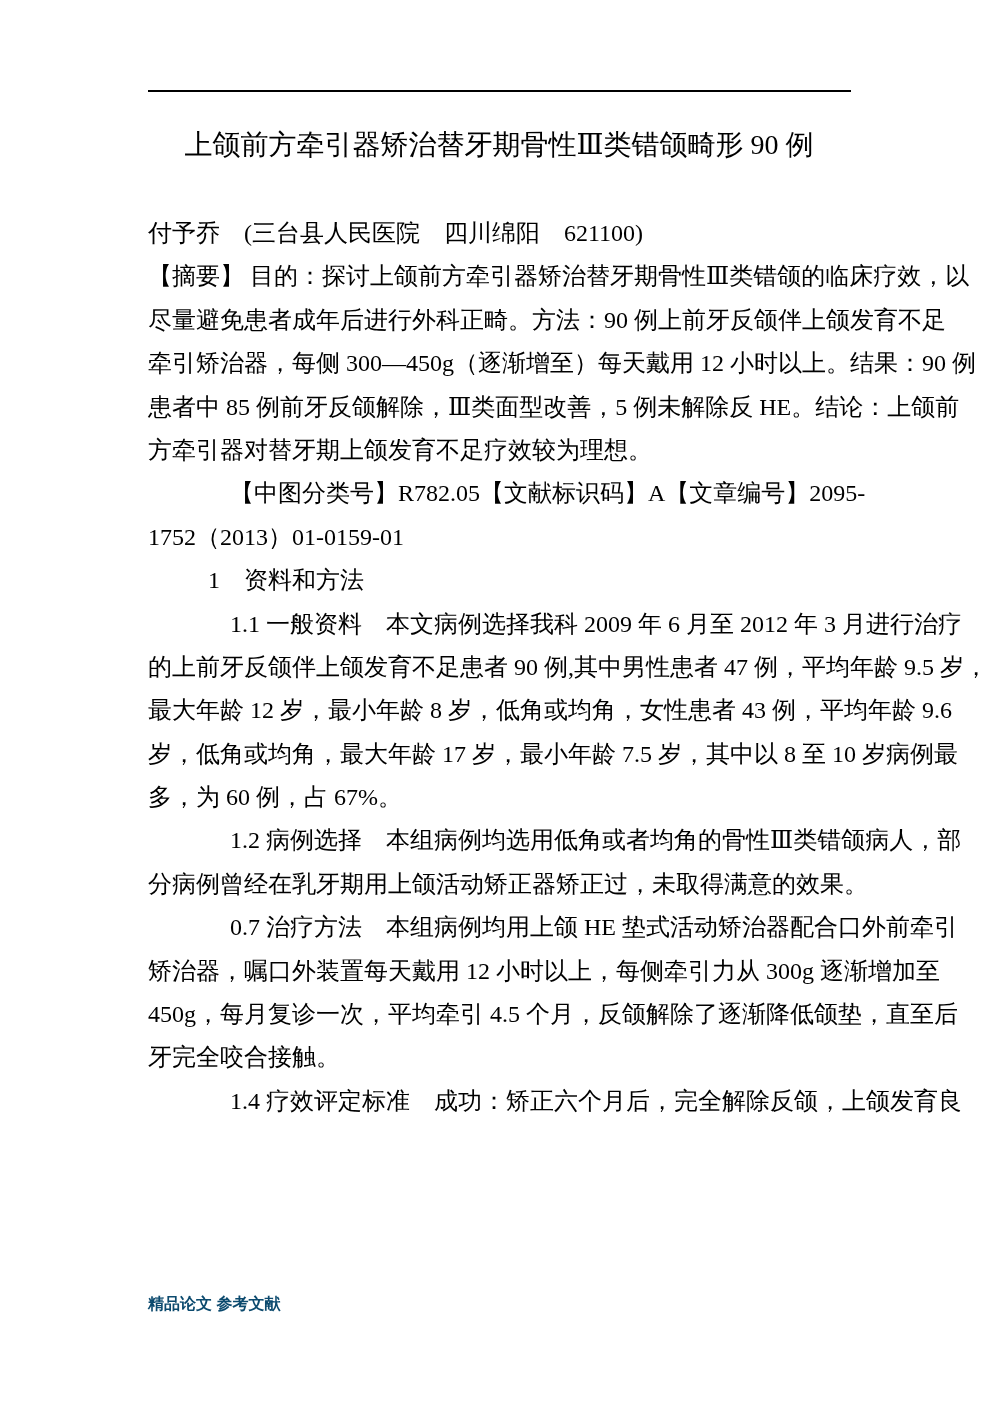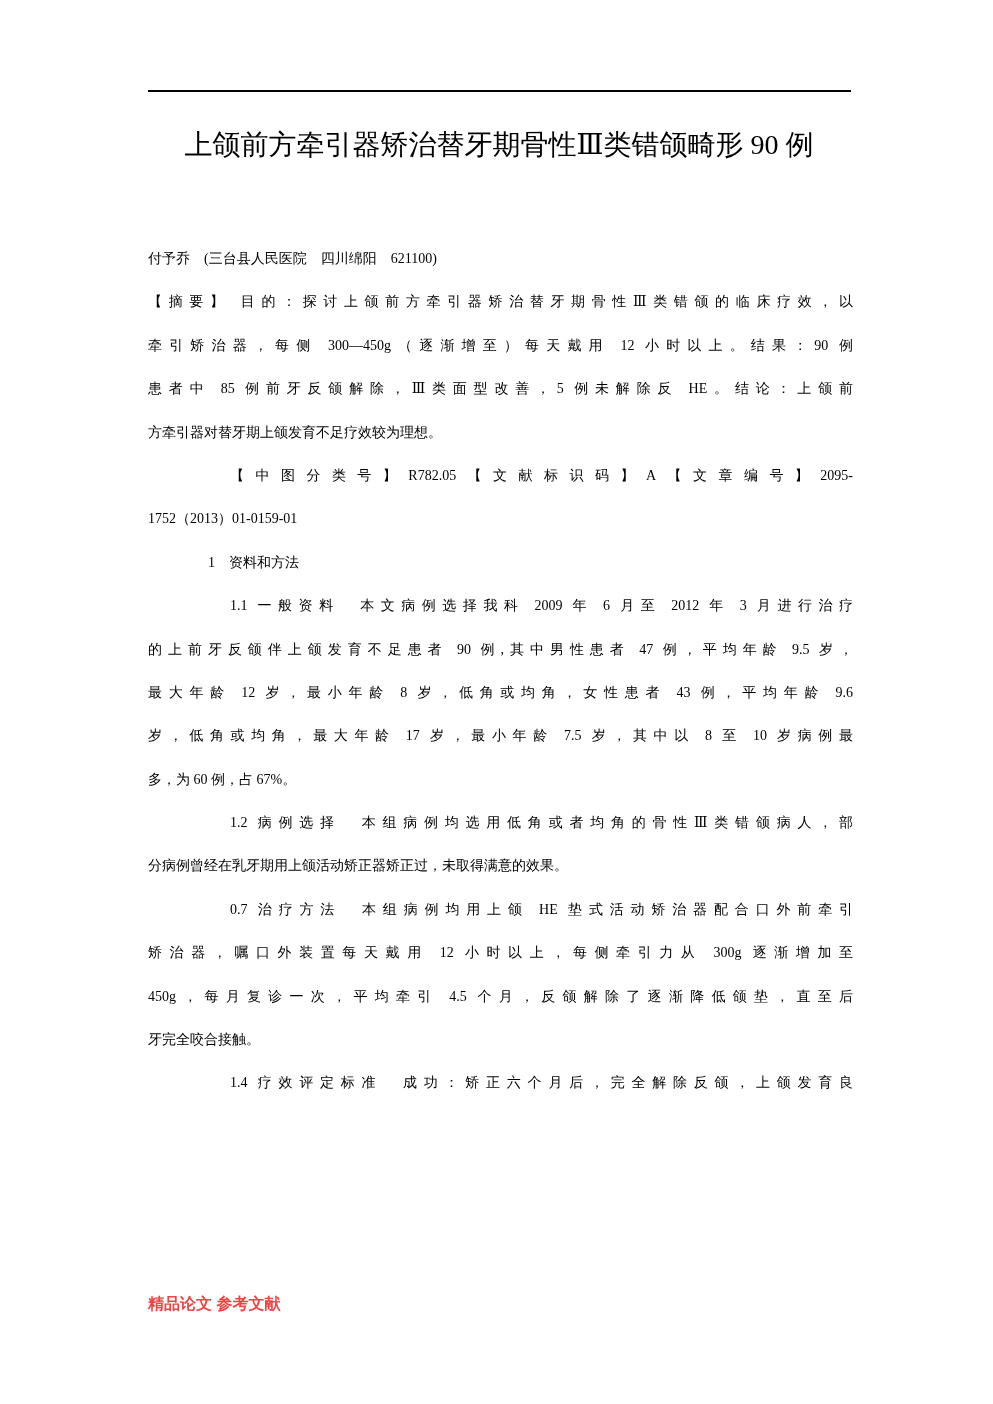--- a/index.html
+++ b/index.html
@@ -32,23 +32,23 @@
     margin: 0;
     text-align: center;
     font-size: 28px;
     font-weight: 500;
     white-space: nowrap;
     font-family: "Liberation Serif", "DejaVu Serif", serif;
   }
   .content {
     position: absolute;
     left: 148px;
-    top: 237px;
+    top: 212px;
     width: 705px;
-    font-size: 14px;
+    font-size: 24px;
     line-height: 43.4px;
   }
   .line {
     text-align: justify;
     text-align-last: justify;
     text-justify: inter-character;
     height: 43.4px;
     white-space: nowrap;
   }
   .line.last {
@@ -56,32 +56,33 @@
   }
   .line.ind1 { text-indent: 82px; }
   .line.ind2 { text-indent: 60px; }
   .footer {
     position: absolute;
     left: 148px;
     top: 1294px;
     font-family: "Liberation Sans", "DejaVu Sans", sans-serif;
     font-weight: 700;
     font-size: 16px;
-    color: #ef4444;
+    color: #0c4a6e;
   }
 </style>
 </head>
 <body>
 
 <div class="page">
   <div class="rule"></div>
   <h1 class="title">上颌前方牵引器矫治替牙期骨性Ⅲ类错颌畸形 90 例</h1>
   <div class="content">
       <div class="line last">付予乔　(三台县人民医院　四川绵阳　621100)</div>
       <div class="line">【摘要】 目的：探讨上颌前方牵引器矫治替牙期骨性Ⅲ类错颌的临床疗效，以</div>
+      <div class="line">尽量避免患者成年后进行外科正畸。方法：90 例上前牙反颌伴上颌发育不足</div>
       <div class="line">牵引矫治器，每侧 300—450g（逐渐增至）每天戴用 12 小时以上。结果：90 例</div>
       <div class="line">患者中 85 例前牙反颌解除，Ⅲ类面型改善，5 例未解除反 HE。结论：上颌前</div>
       <div class="line last">方牵引器对替牙期上颌发育不足疗效较为理想。</div>
       <div class="line ind1">【中图分类号】R782.05【文献标识码】A【文章编号】2095-</div>
       <div class="line last">1752（2013）01-0159-01</div>
       <div class="line last ind2">1　资料和方法</div>
       <div class="line ind1">1.1 一般资料　本文病例选择我科 2009 年 6 月至 2012 年 3 月进行治疗</div>
       <div class="line">的上前牙反颌伴上颌发育不足患者 90 例,其中男性患者 47 例，平均年龄 9.5 岁，</div>
       <div class="line">最大年龄 12 岁，最小年龄 8 岁，低角或均角，女性患者 43 例，平均年龄 9.6</div>
       <div class="line">岁，低角或均角，最大年龄 17 岁，最小年龄 7.5 岁，其中以 8 至 10 岁病例最</div>

